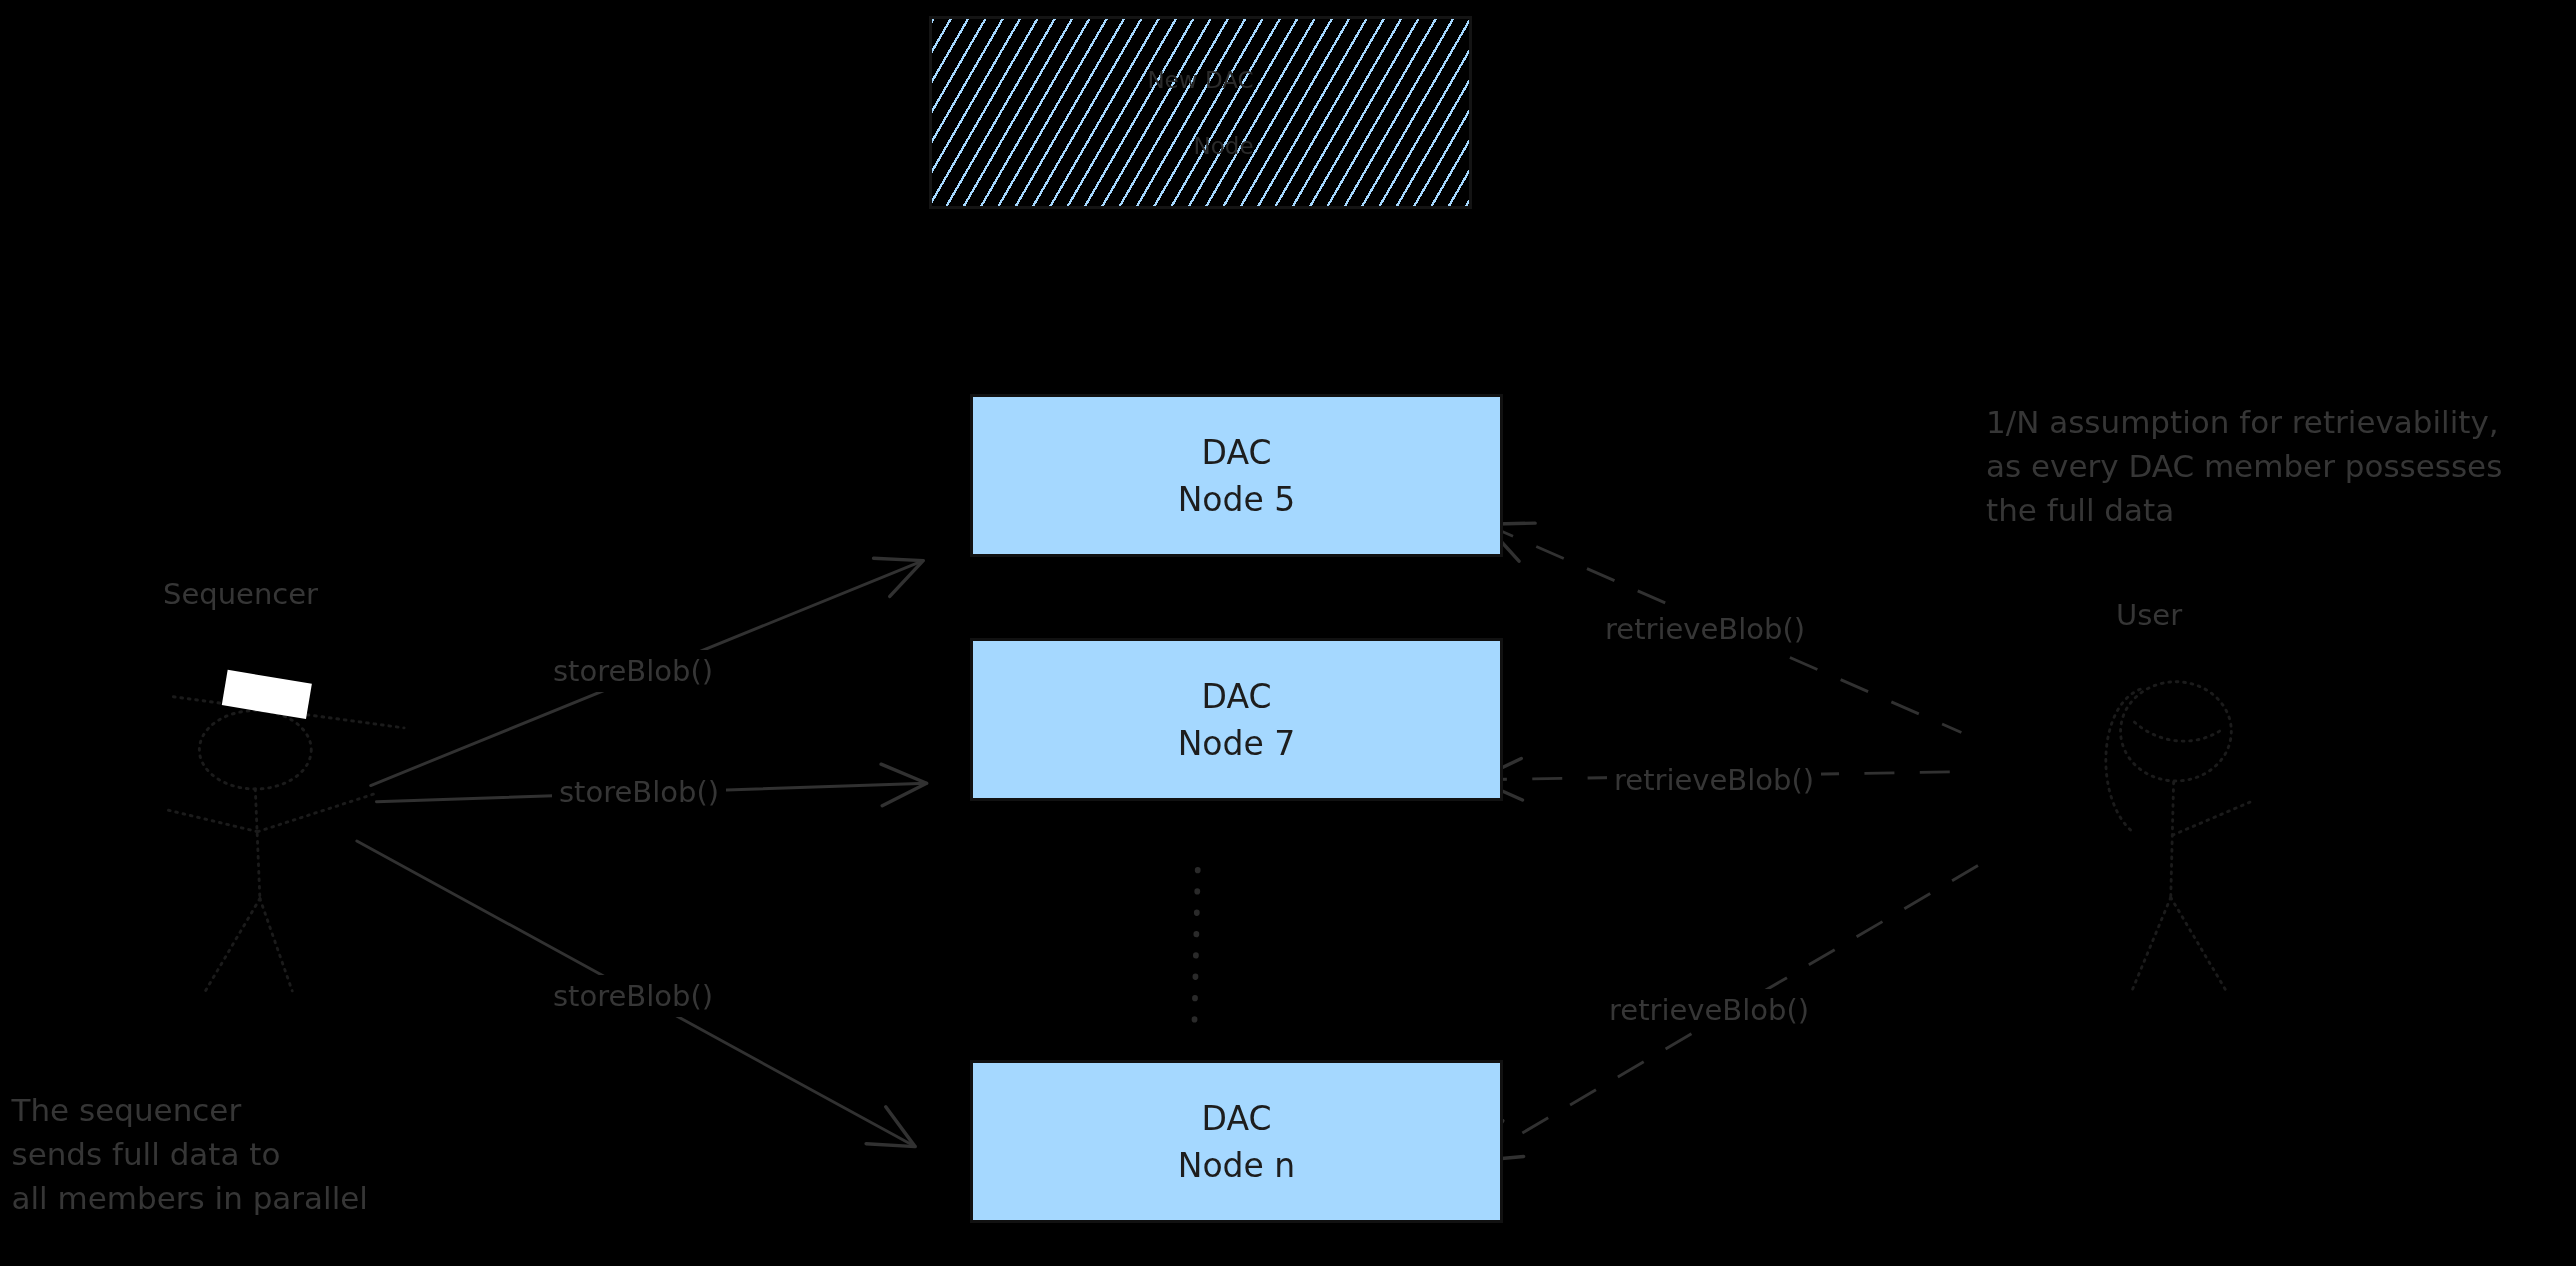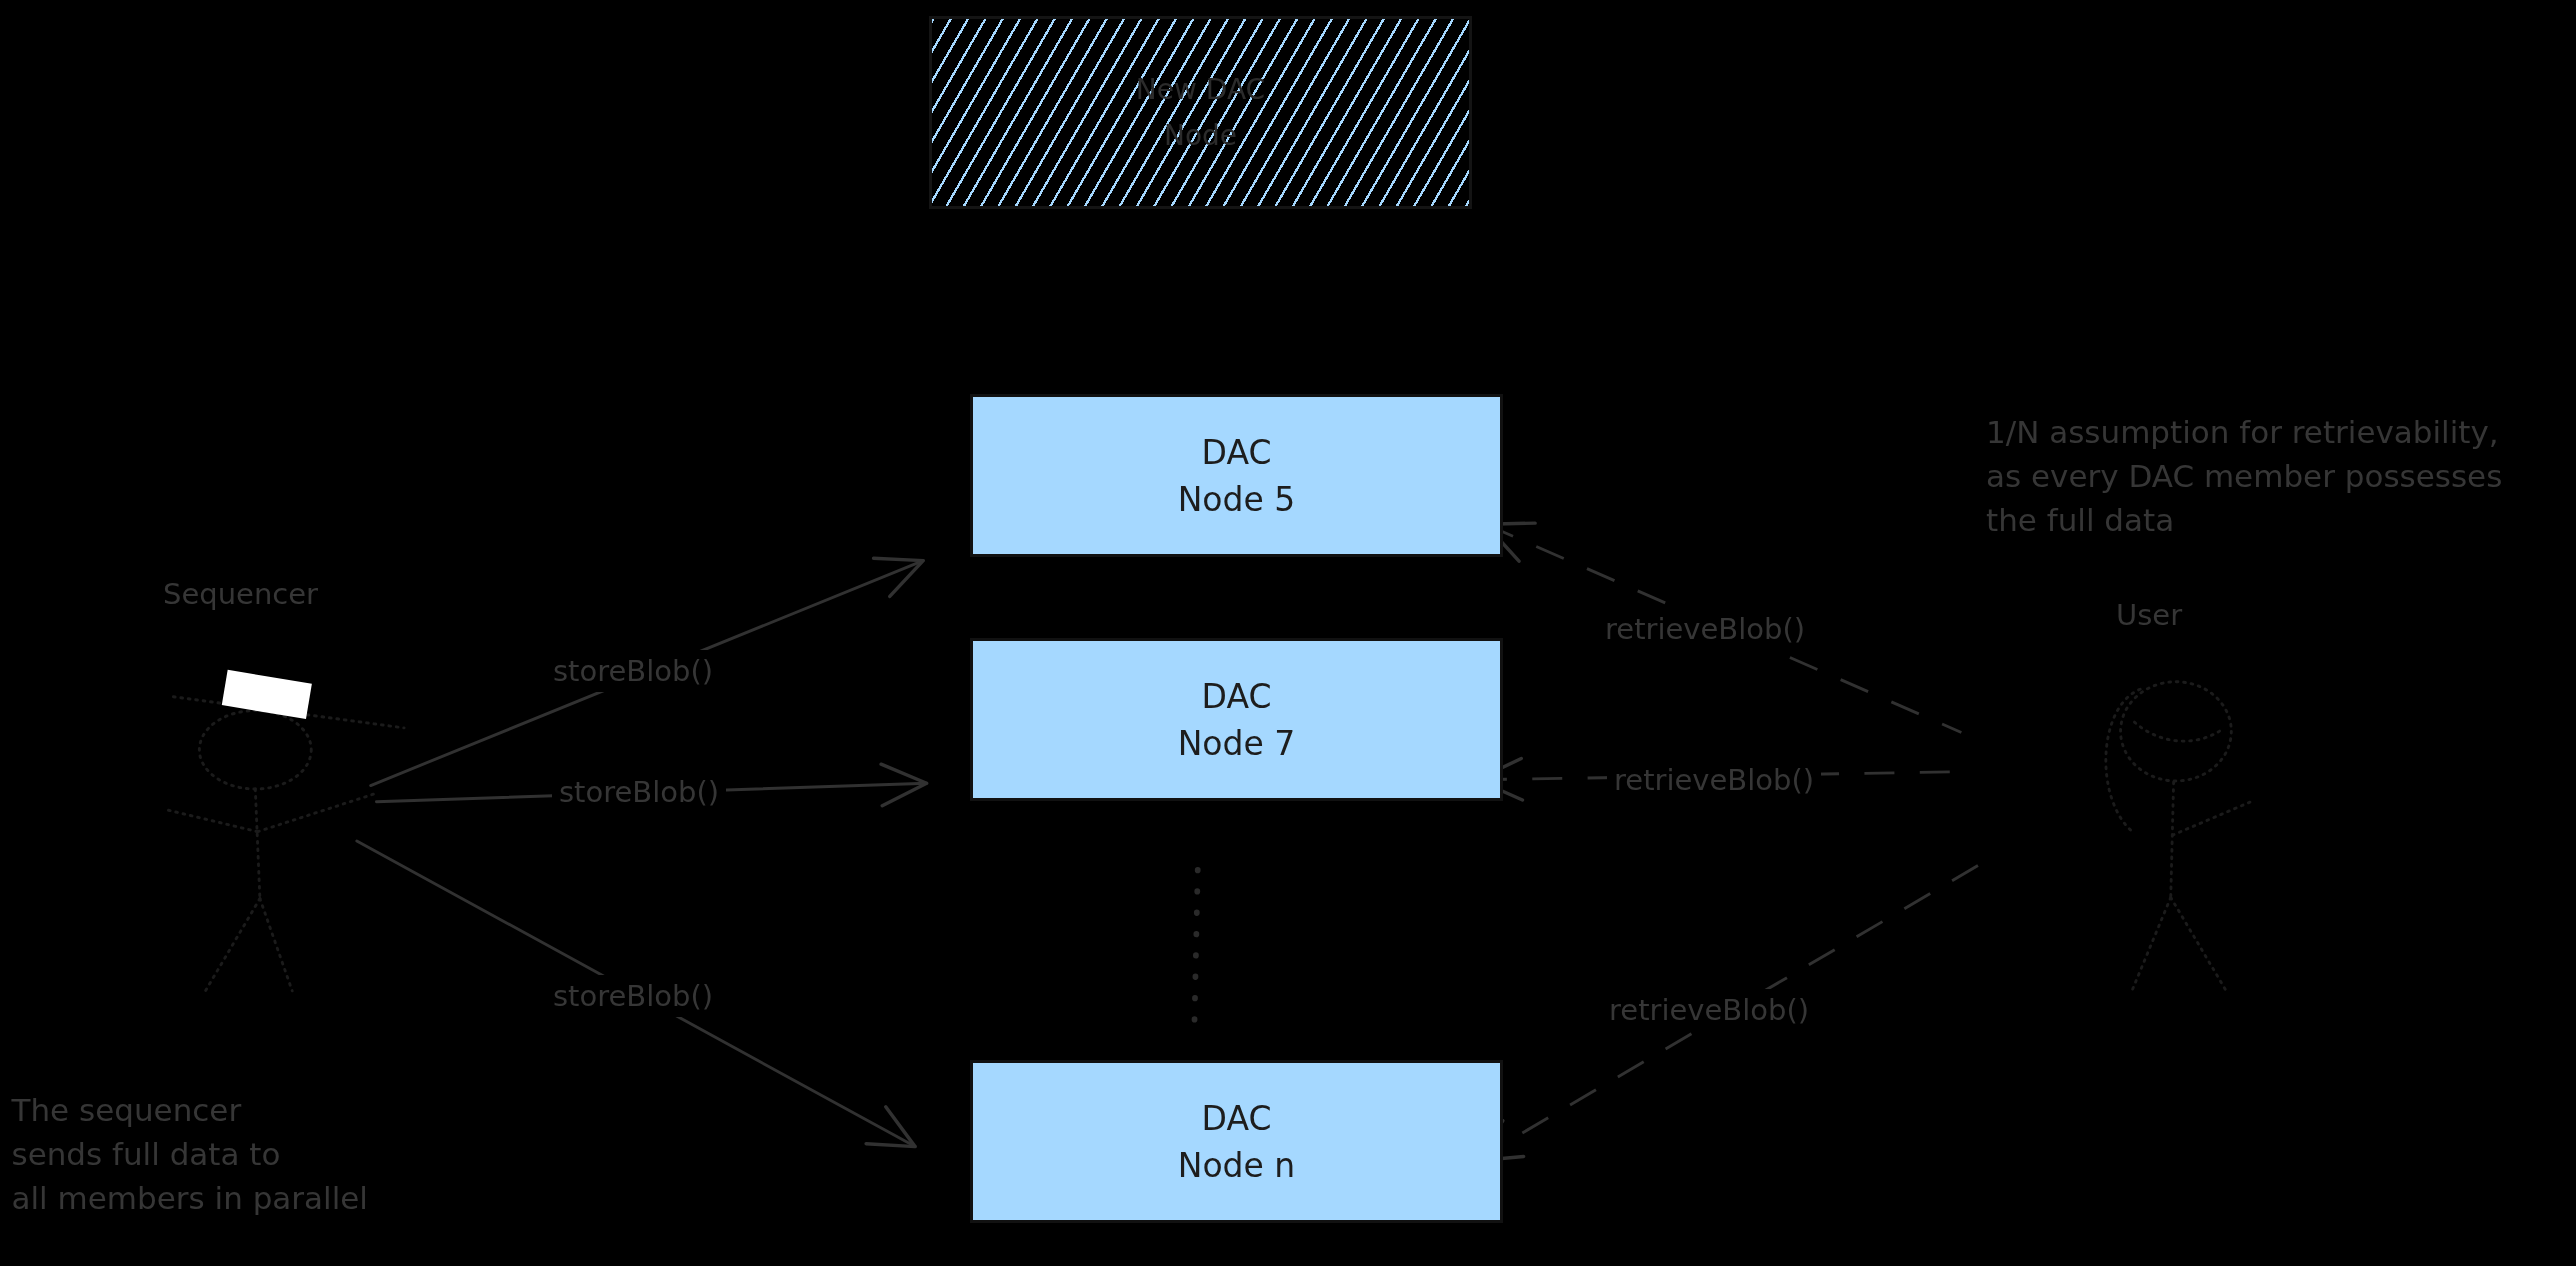--- a/index.html
+++ b/index.html
@@ -37,30 +37,30 @@
   
   .hatched-box{
     position:absolute;left:929px;top:16px;width:543px;height:193px;
     border:3.5px solid #141414;
     background:repeating-linear-gradient(120deg,
       var(--blue) 0px, var(--blue) 2.3px,
       transparent 2.3px, transparent 15px);
     display:flex;align-items:center;justify-content:center;text-align:center;
   }
   .hatched-box .hl{
-    font-size:28px;line-height:46px;color:#2b2b2b;white-space:pre-line;
+    font-size:23px;line-height:66px;color:#2b2b2b;white-space:pre-line;text-align:right;
   }
 
   
   .annotation{
     position:absolute;color:var(--gray-text);
     font-size:31px;line-height:44px;white-space:pre-line;
   }
   #committee-note{left:1551px;top:23px;}
-  #retrievability-note{left:1986px;top:410px;}
+  #retrievability-note{left:1986px;top:400px;}
   #parallel-note{left:11.5px;top:1088px;}
 
   .actor-label{position:absolute;color:var(--gray-text);font-size:29px;line-height:33px;}
   #sequencer-label{left:163px;top:578px;}
   #user-label{left:2116px;top:599px;}
 
   
   .edge-label{
     position:absolute;color:var(--gray-text);
     font-size:29px;line-height:42px;

